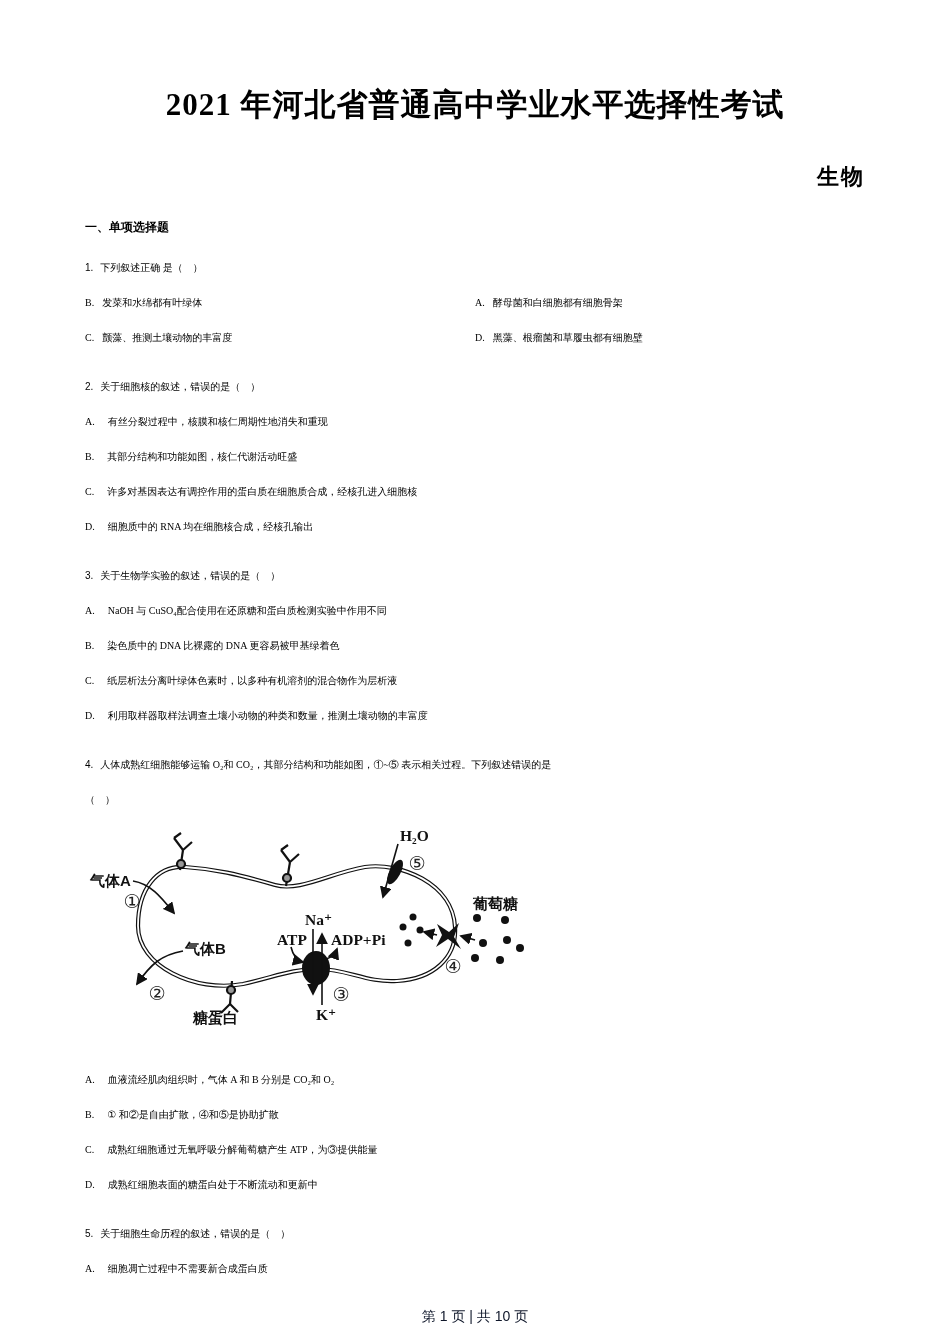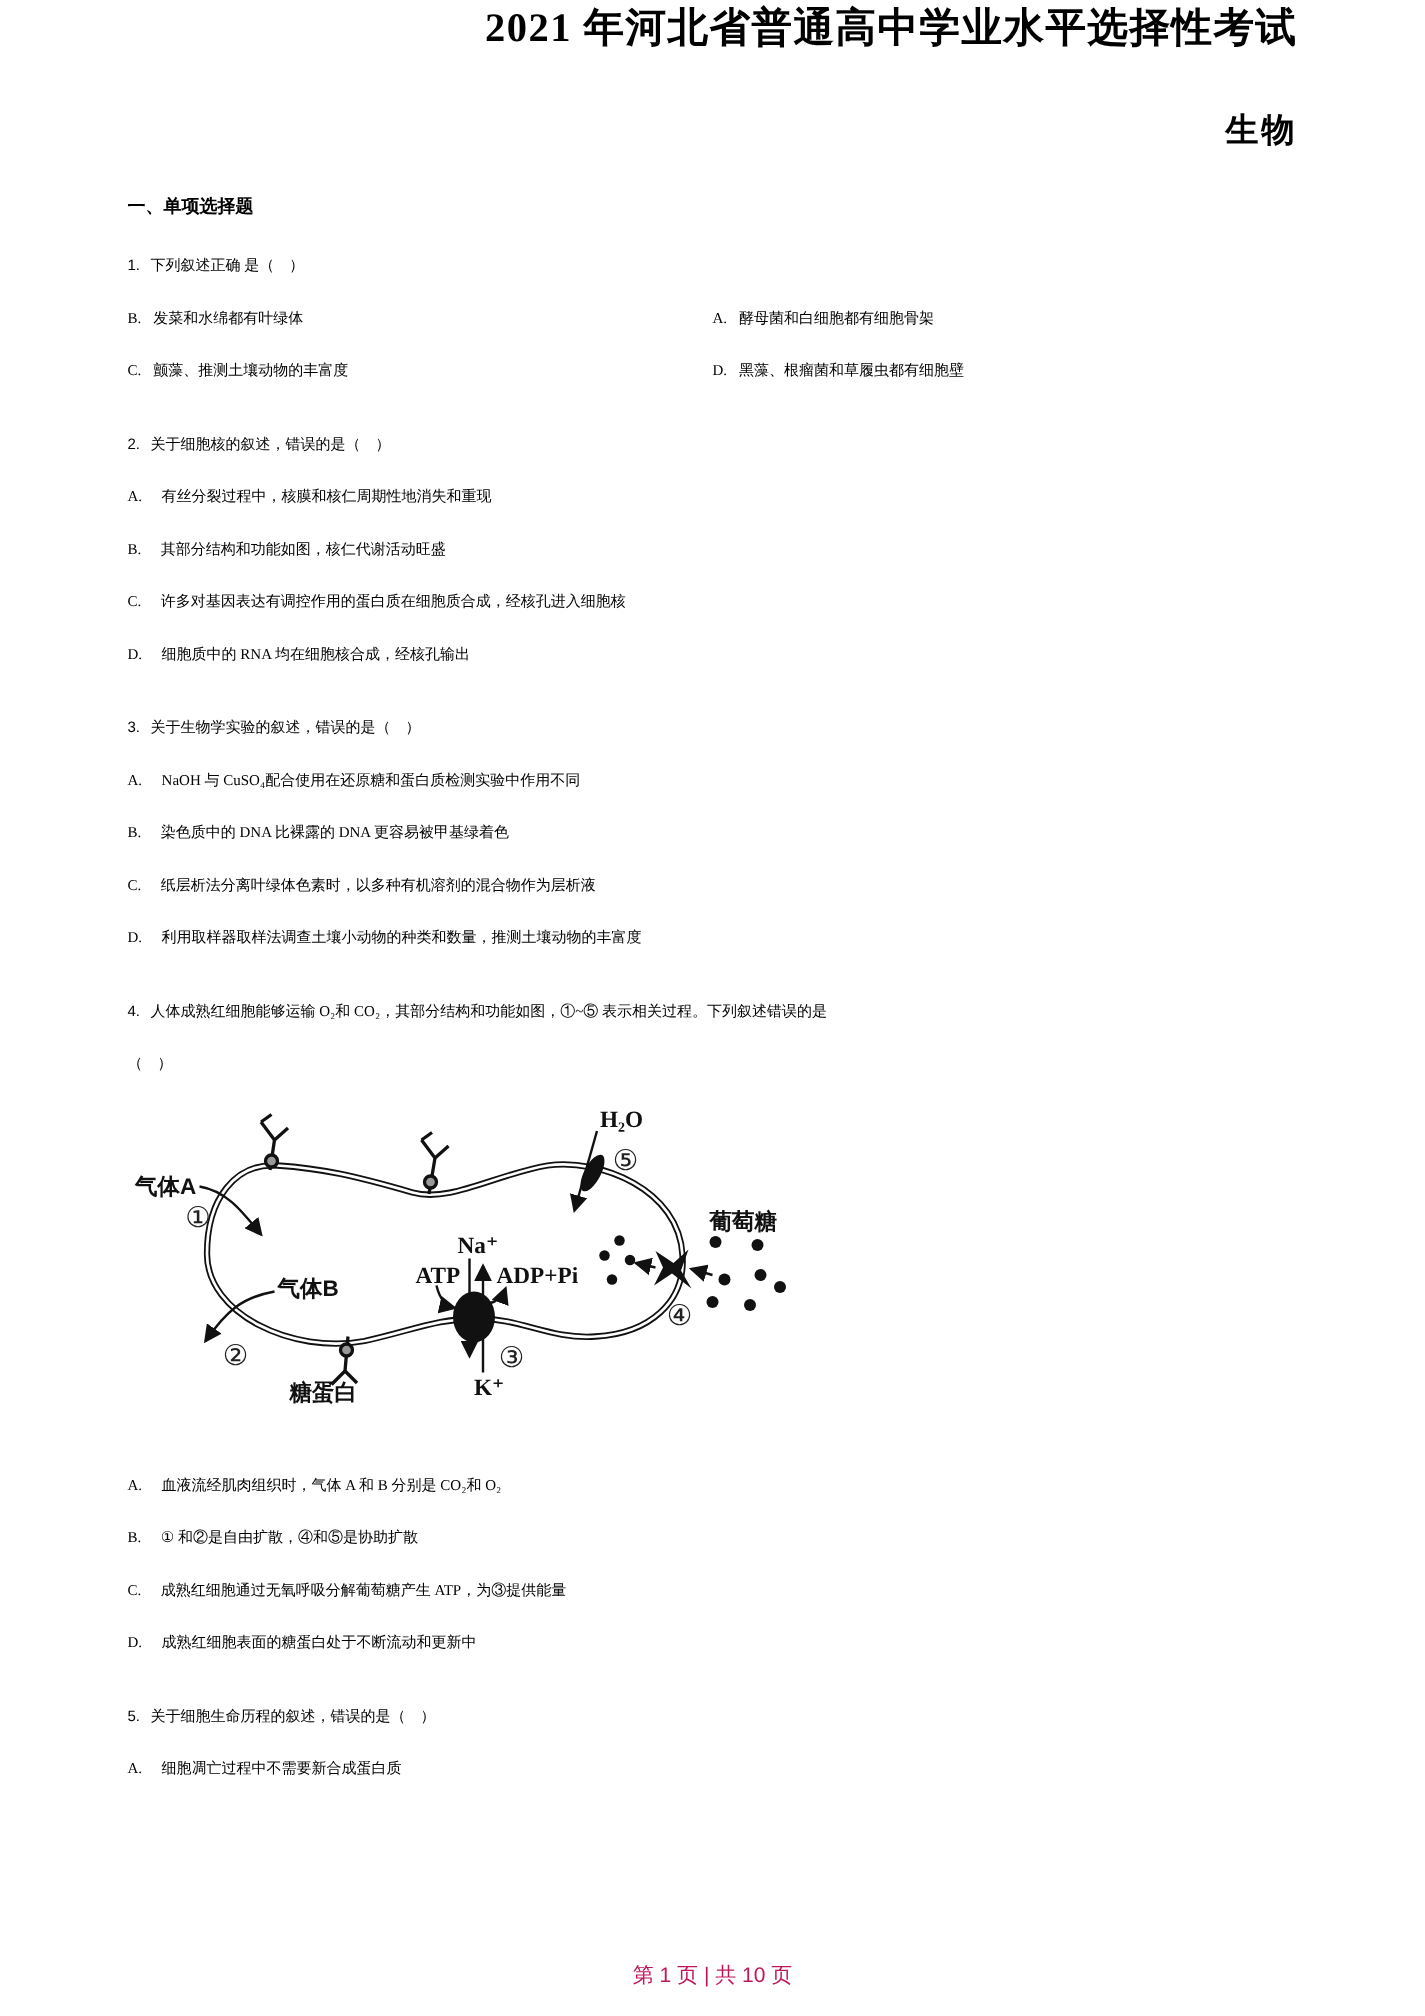--- a/index.html
+++ b/index.html
@@ -3,22 +3,22 @@
 <meta charset="utf-8">
 <style>
   html,body{margin:0;padding:0;}
   body{
     width:950px;height:1344px;background:#ffffff;color:#000;
     font-family:"Liberation Serif","DejaVu Serif",serif;
     position:relative;overflow:hidden;
   }
   .page{padding:0 85px;}
   .title{
-    text-align:right;font-size:27px;font-weight:bold;
-    margin:0;letter-spacing:1px;
+    text-align:center;font-size:31px;font-weight:bold;
+    margin:0;padding-top:84px;letter-spacing:1px;
   }
   .subtitle{
     text-align:right;font-size:22px;font-weight:bold;
     margin:36px 0 0 0;letter-spacing:2px;
   }
   .section-heading{
     font-size:12px;font-weight:bold;margin-top:27px;
     font-family:"Liberation Sans","DejaVu Sans",sans-serif;
   }
   .line{font-size:10px;line-height:35px;}
@@ -42,21 +42,21 @@
   .dlabel-en{
     font-family:"Liberation Serif","DejaVu Serif",serif;
     font-size:15.5px;font-weight:700;fill:#111;
   }
   .dnum{
     font-family:"Liberation Sans","DejaVu Sans",sans-serif;
     font-size:19px;fill:#222;text-anchor:middle;
   }
   .footer{
     position:absolute;left:0;top:1308px;width:950px;
-    text-align:center;font-size:14px;color:#be185d;
+    text-align:center;font-size:14px;color:#0f172a;
     font-family:"Liberation Sans","DejaVu Sans",sans-serif;
   }
 </style>
 </head>
 <body>
 
 <div class="page">
 
   <h1 class="title">2021 年河北省普通高中学业水平选择性考试</h1>
   <h2 class="subtitle">生物</h2>

